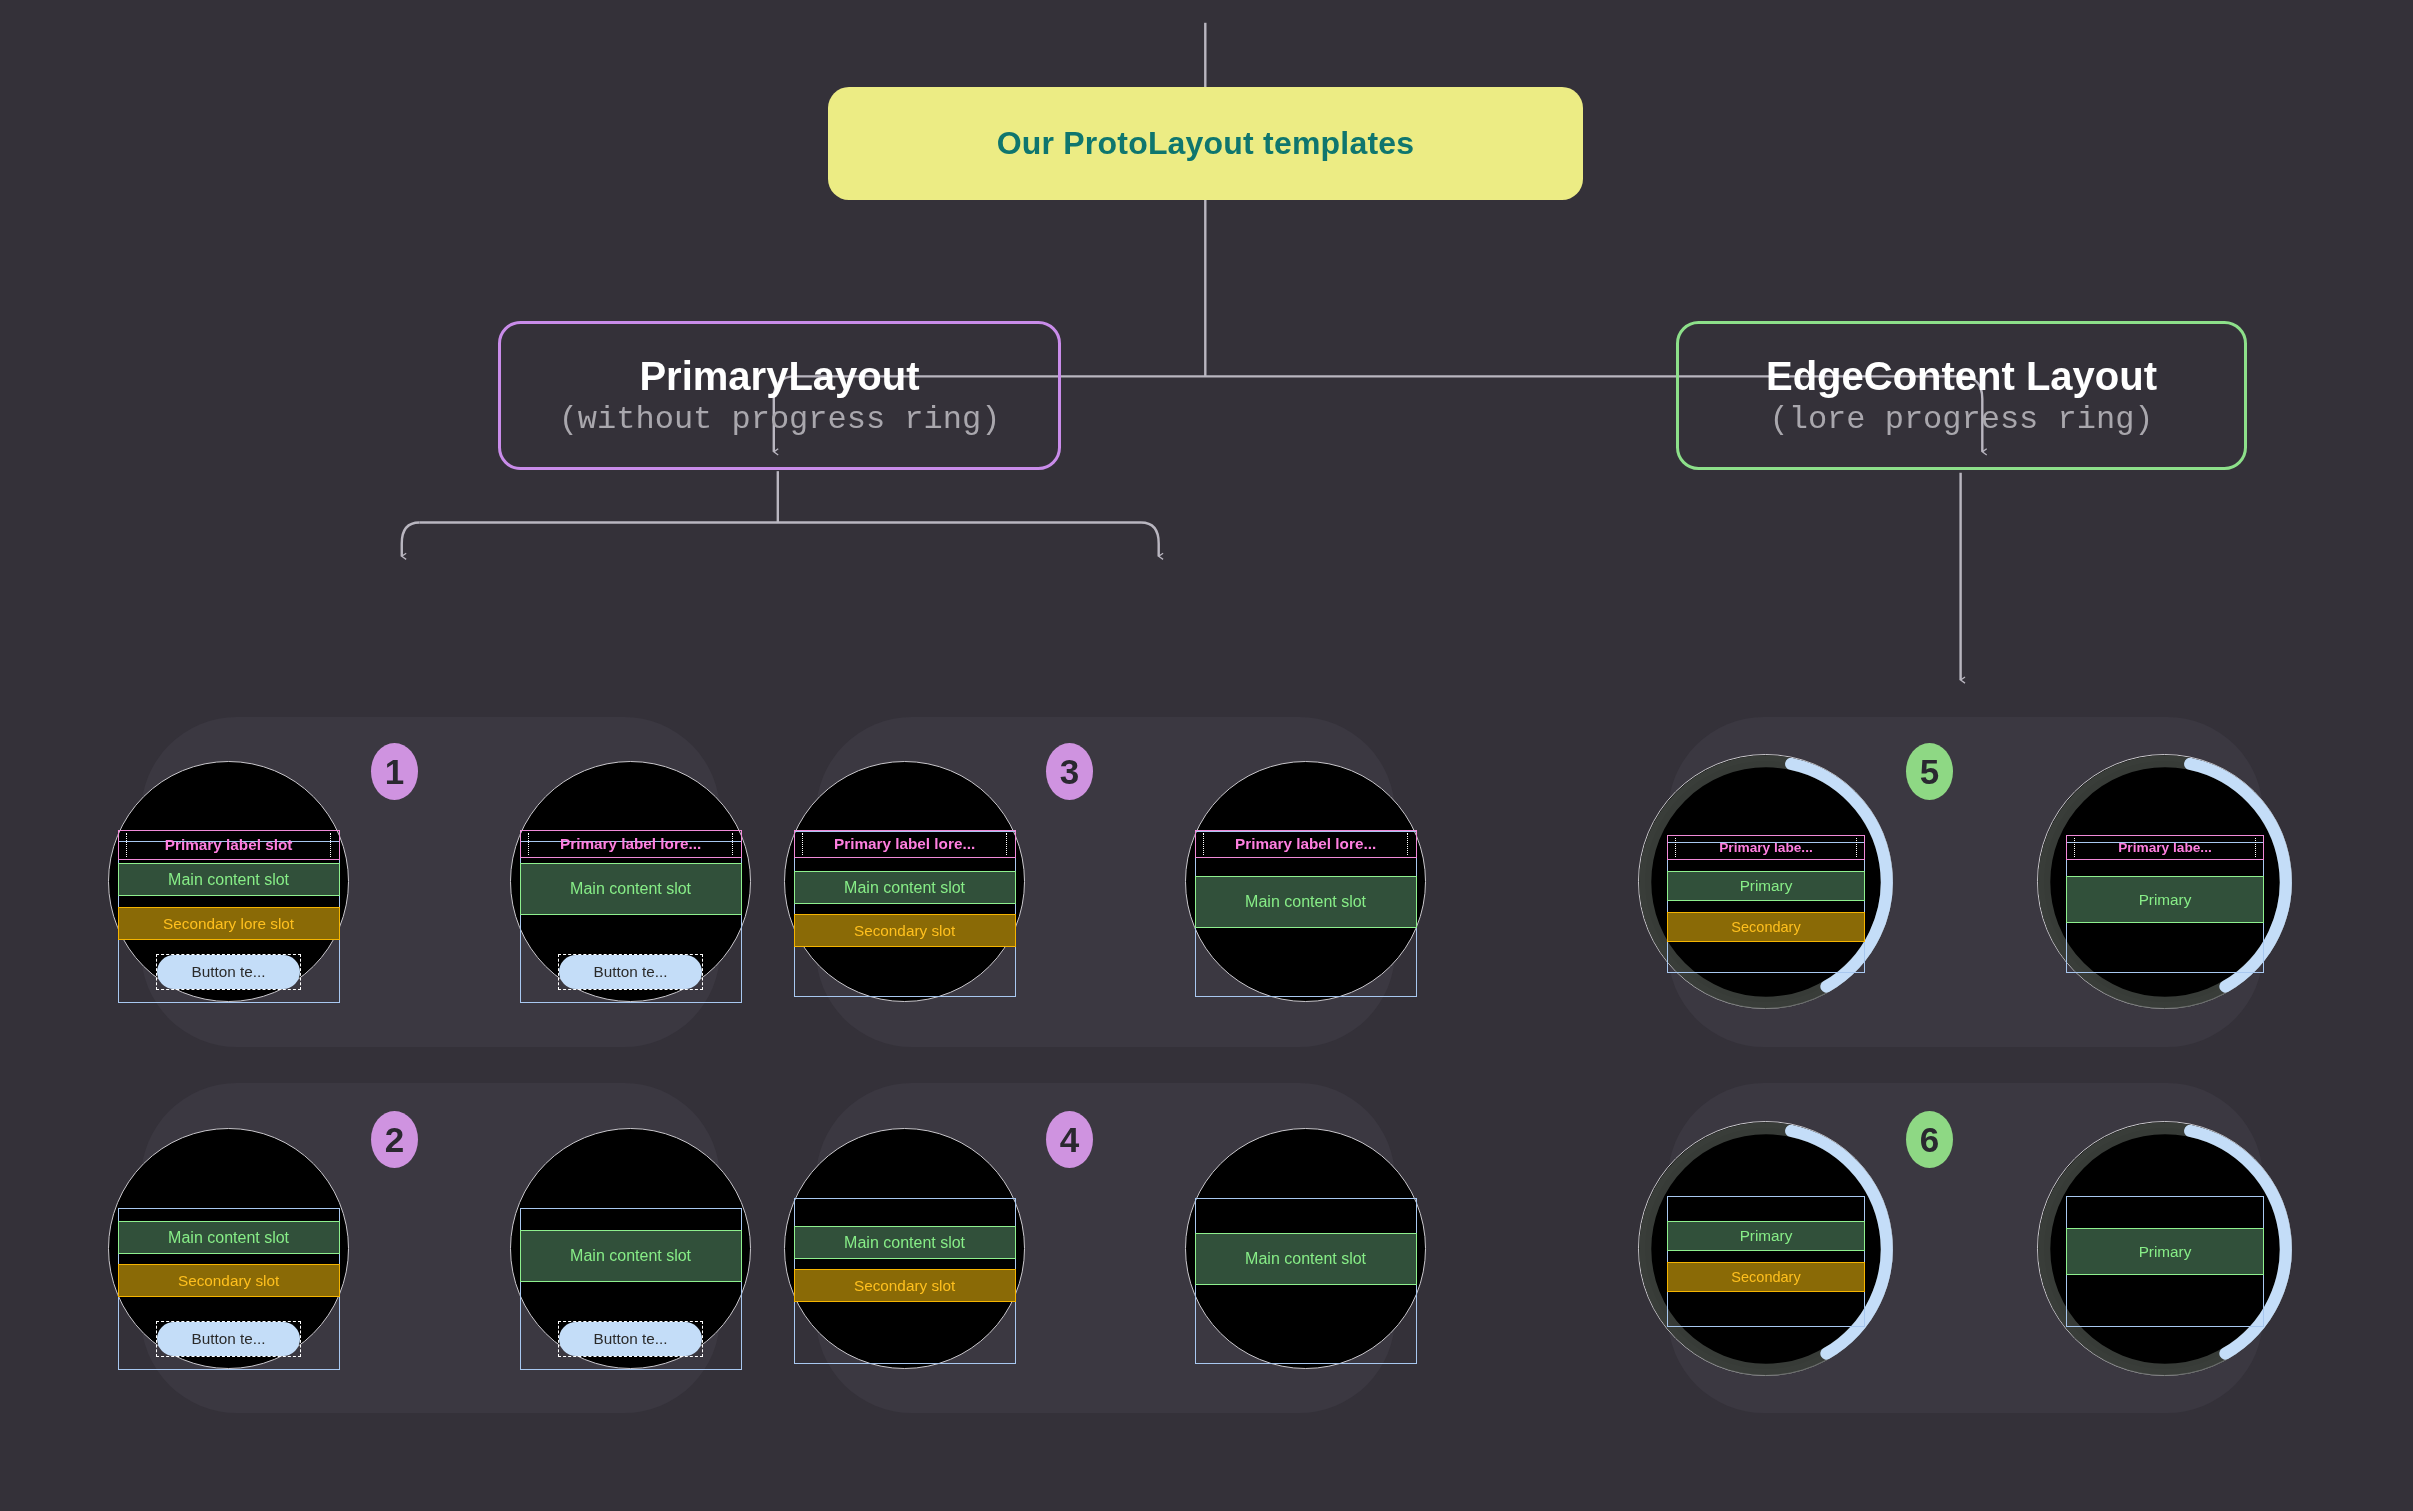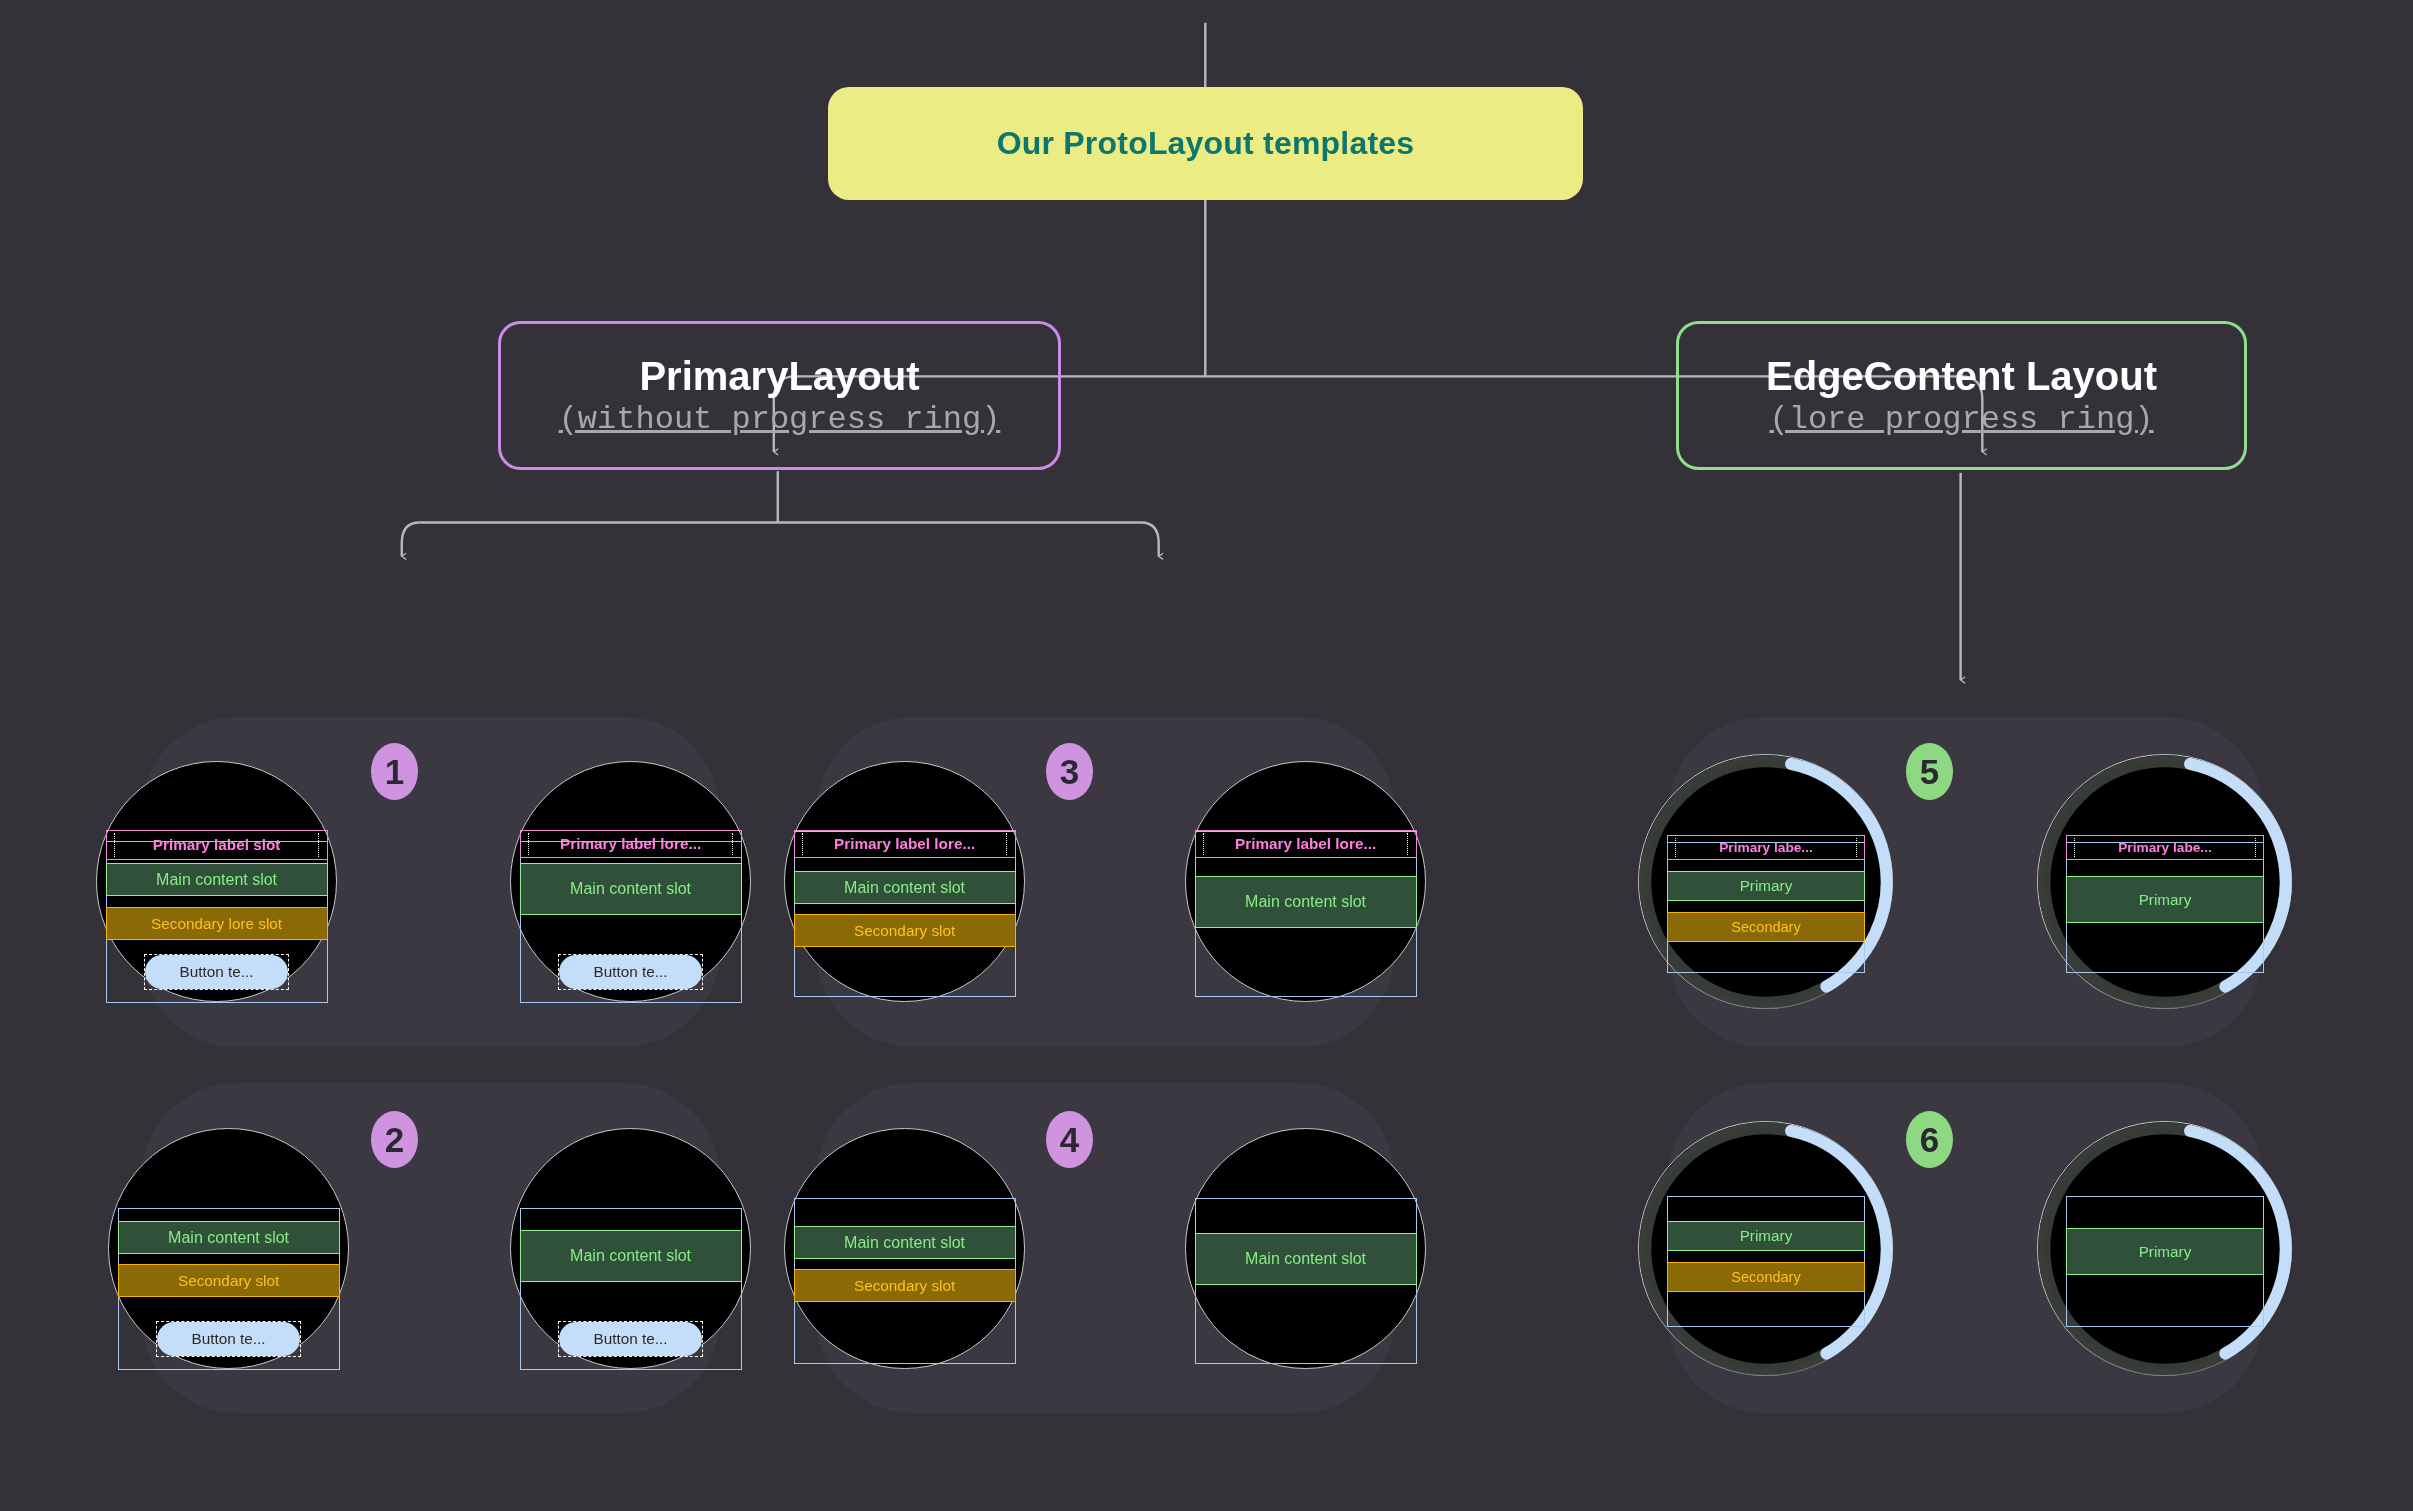--- a/index.html
+++ b/index.html
@@ -29,21 +29,21 @@
   
   .branch{
     border-radius:22.5px;border:3.2px solid #c98cea;background:transparent;
     display:flex;flex-direction:column;align-items:center;justify-content:center;
     gap:4.8px;
   }
   .branch.green{border-color:#8de08a;}
   .branch .b-title{color:#ffffff;font-size:40px;font-weight:700;line-height:1.1;}
   .branch .b-sub{
     color:#a9a7ad;font-size:32px;font-weight:400;
-    font-family:"Liberation Mono",monospace;line-height:1.1;text-decoration:underline;
+    font-family:"Liberation Mono",monospace;line-height:1.1;
   }
   #branch-primary{left:498px;top:321px;width:563px;height:149px;}
   #branch-edge{left:1676px;top:321px;width:571px;height:149px;}
 
   
   .chip{
     border-radius:24px;border:3.2px solid #c98cea;
     display:flex;align-items:center;justify-content:center;
   }
   .chip span{color:#fff;font-size:27px;font-weight:700;}
@@ -156,21 +156,21 @@
       <div class="abs card" style="left: 141px; top: 1083px; width: 579px; height: 330px;"></div>
       <div class="abs card" style="left: 816px; top: 717px; width: 579px; height: 330px;"></div>
       <div class="abs card" style="left: 816px; top: 1083px; width: 579px; height: 330px;"></div>
       <div class="abs card" style="left: 1668px; top: 717px; width: 595px; height: 330px;"></div>
       <div class="abs card" style="left: 1668px; top: 1083px; width: 595px; height: 330px;"></div>
     </div>
 
 <div class="abs badge" style="left: 371px; top: 743px; width: 47px; height: 57px; border-radius: 50%;">
       <span>1</span>
     </div>
-    <div class="watch" style="left: 96px; top: 761px; width: 241px; height: 241px;">
+    <div class="watch" style="left: 108px; top: 761px; width: 241px; height: 241px;">
       <div class="face"></div>
       <div class="slots" style="left: 9.6px; top: 80px; width: 222px; height: 162px;"></div>
       <div class="slot slot-primary" style="left: 9.6px; top: 69px; width: 222px; height: 30px;">
         <div class="gl l"></div>
         <div class="gl r"></div>
         <span style="font-size: 15.3px;">Primary label slot</span>
       </div>
       <div class="slot slot-main" style="left: 9.6px; top: 102px; width: 222px; height: 33px;">
         <span style="font-size: 16px;">Main content slot</span>
       </div>

